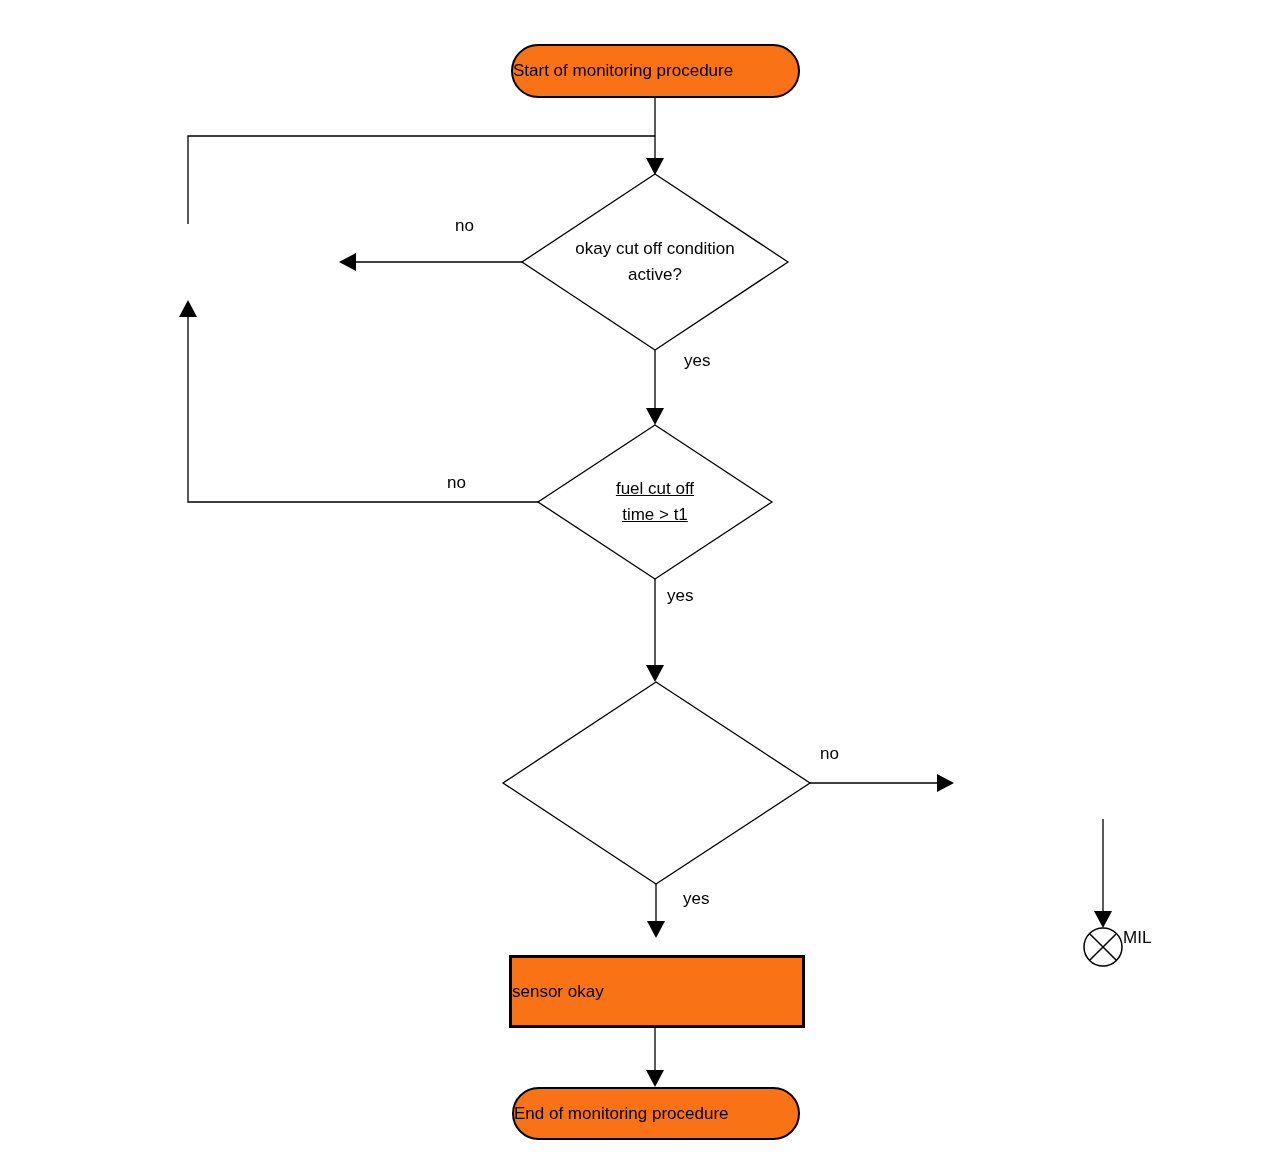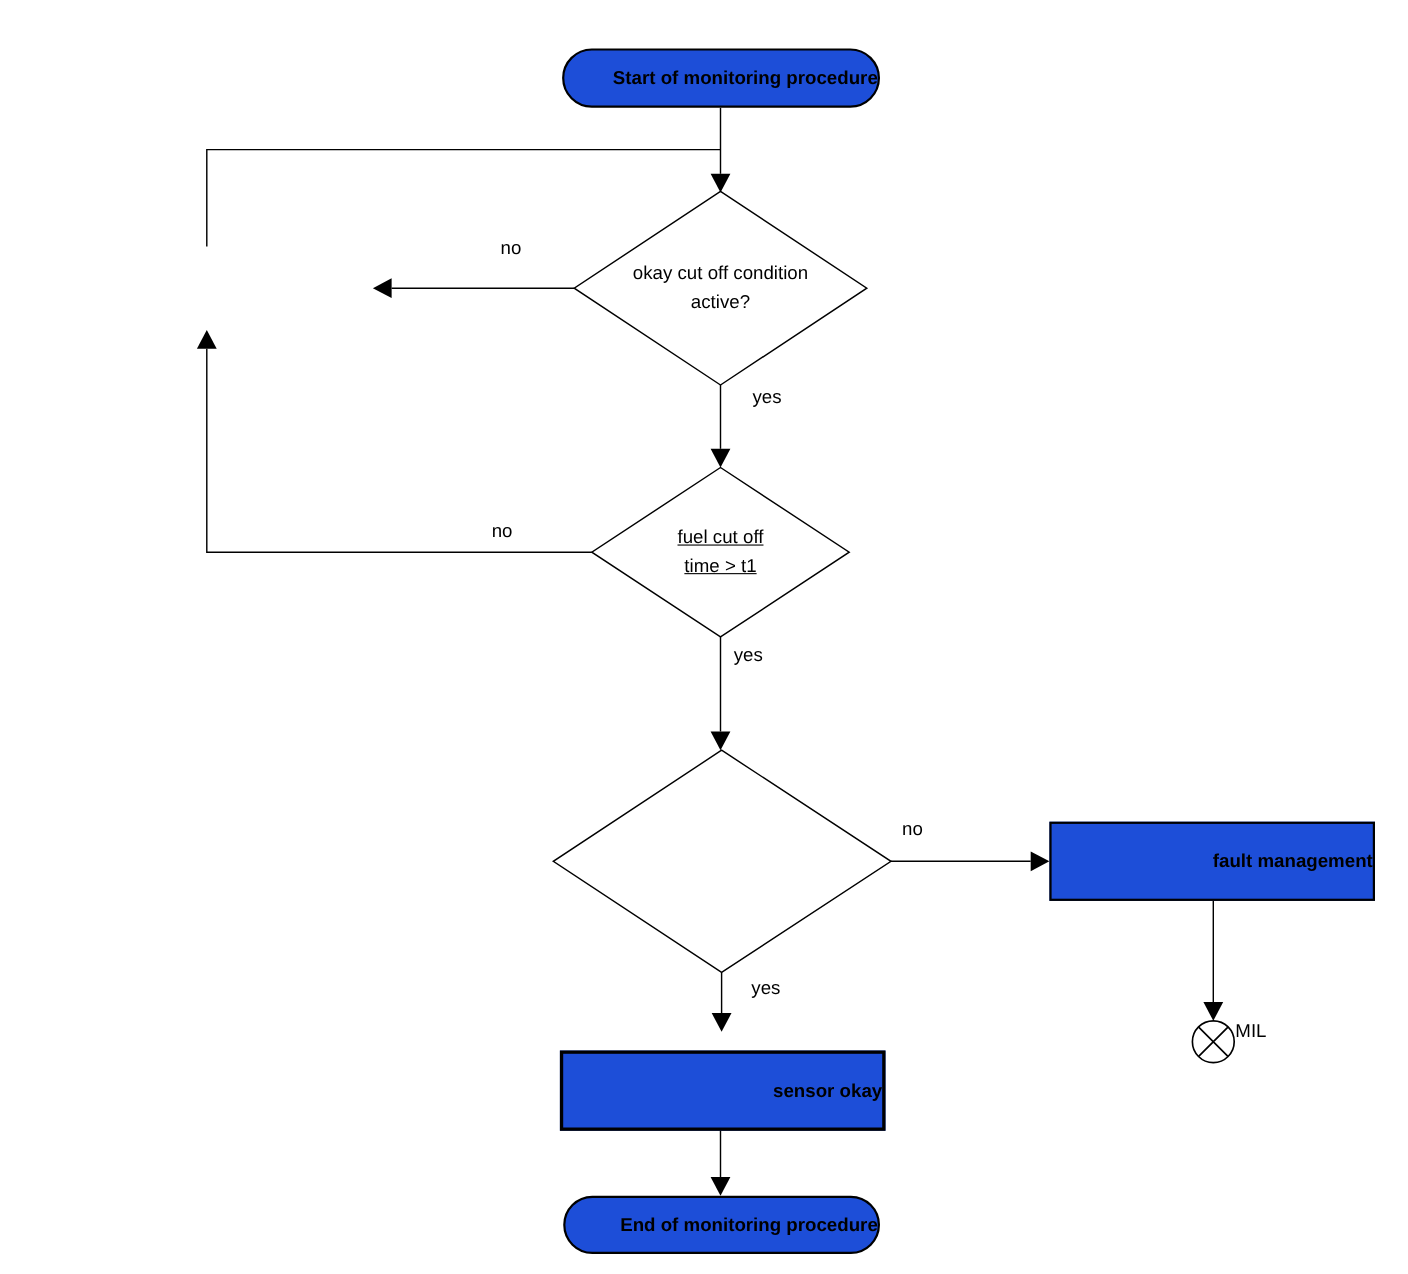--- a/index.html
+++ b/index.html
@@ -12,26 +12,25 @@
     font-family: "Liberation Sans", sans-serif;
     font-size: 17px;
     overflow: hidden;
   }
   .stage svg { position: absolute; left: 0; top: 0; }
   .node {
     position: absolute;
     box-sizing: border-box;
     display: flex;
     align-items: center;
-    justify-content: flex-end;
+    justify-content: flex-start;
     text-align: center;
-    background: #1d4ed8;
+    background: #f97316;
     border: 2px solid #000000;
     line-height: 26px;
-    font-weight: bold;
   }
   .terminator { border-radius: 28px; }
   .thick { border-width: 3px; margin-top: 17px; }
   .dlabel {
     position: absolute;
     transform: translate(-50%, -50%);
     text-align: center;
     line-height: 26px;
     white-space: normal;
   }
@@ -82,23 +81,20 @@
       <circle cx="1103" cy="947" r="19"></circle>
       <path d="M1089.7,933.7 L1116.3,960.3 M1116.3,933.7 L1089.7,960.3" fill="none"></path>
     </g>
   </svg>
 
   <div class="node terminator" style="left:511px; top:44px; width:289px; height:54px;">
     <span>Start of monitoring procedure</span>
   </div>
 
 
-  <div class="node" style="left:954px; top:747px; width:296px; height:72px;">
-    <span>fault management</span>
-  </div>
 
   <div class="node thick" style="left:509px; top:938px; width:296px; height:73px;">
     <span>sensor okay</span>
   </div>
 
   <div class="node terminator" style="left:512px; top:1087px; width:288px; height:53px;">
     <span>End of monitoring procedure</span>
   </div>
 
   <div class="dlabel" style="left:655px; top:262px; width:190px;">okay cut off condition active?</div>

